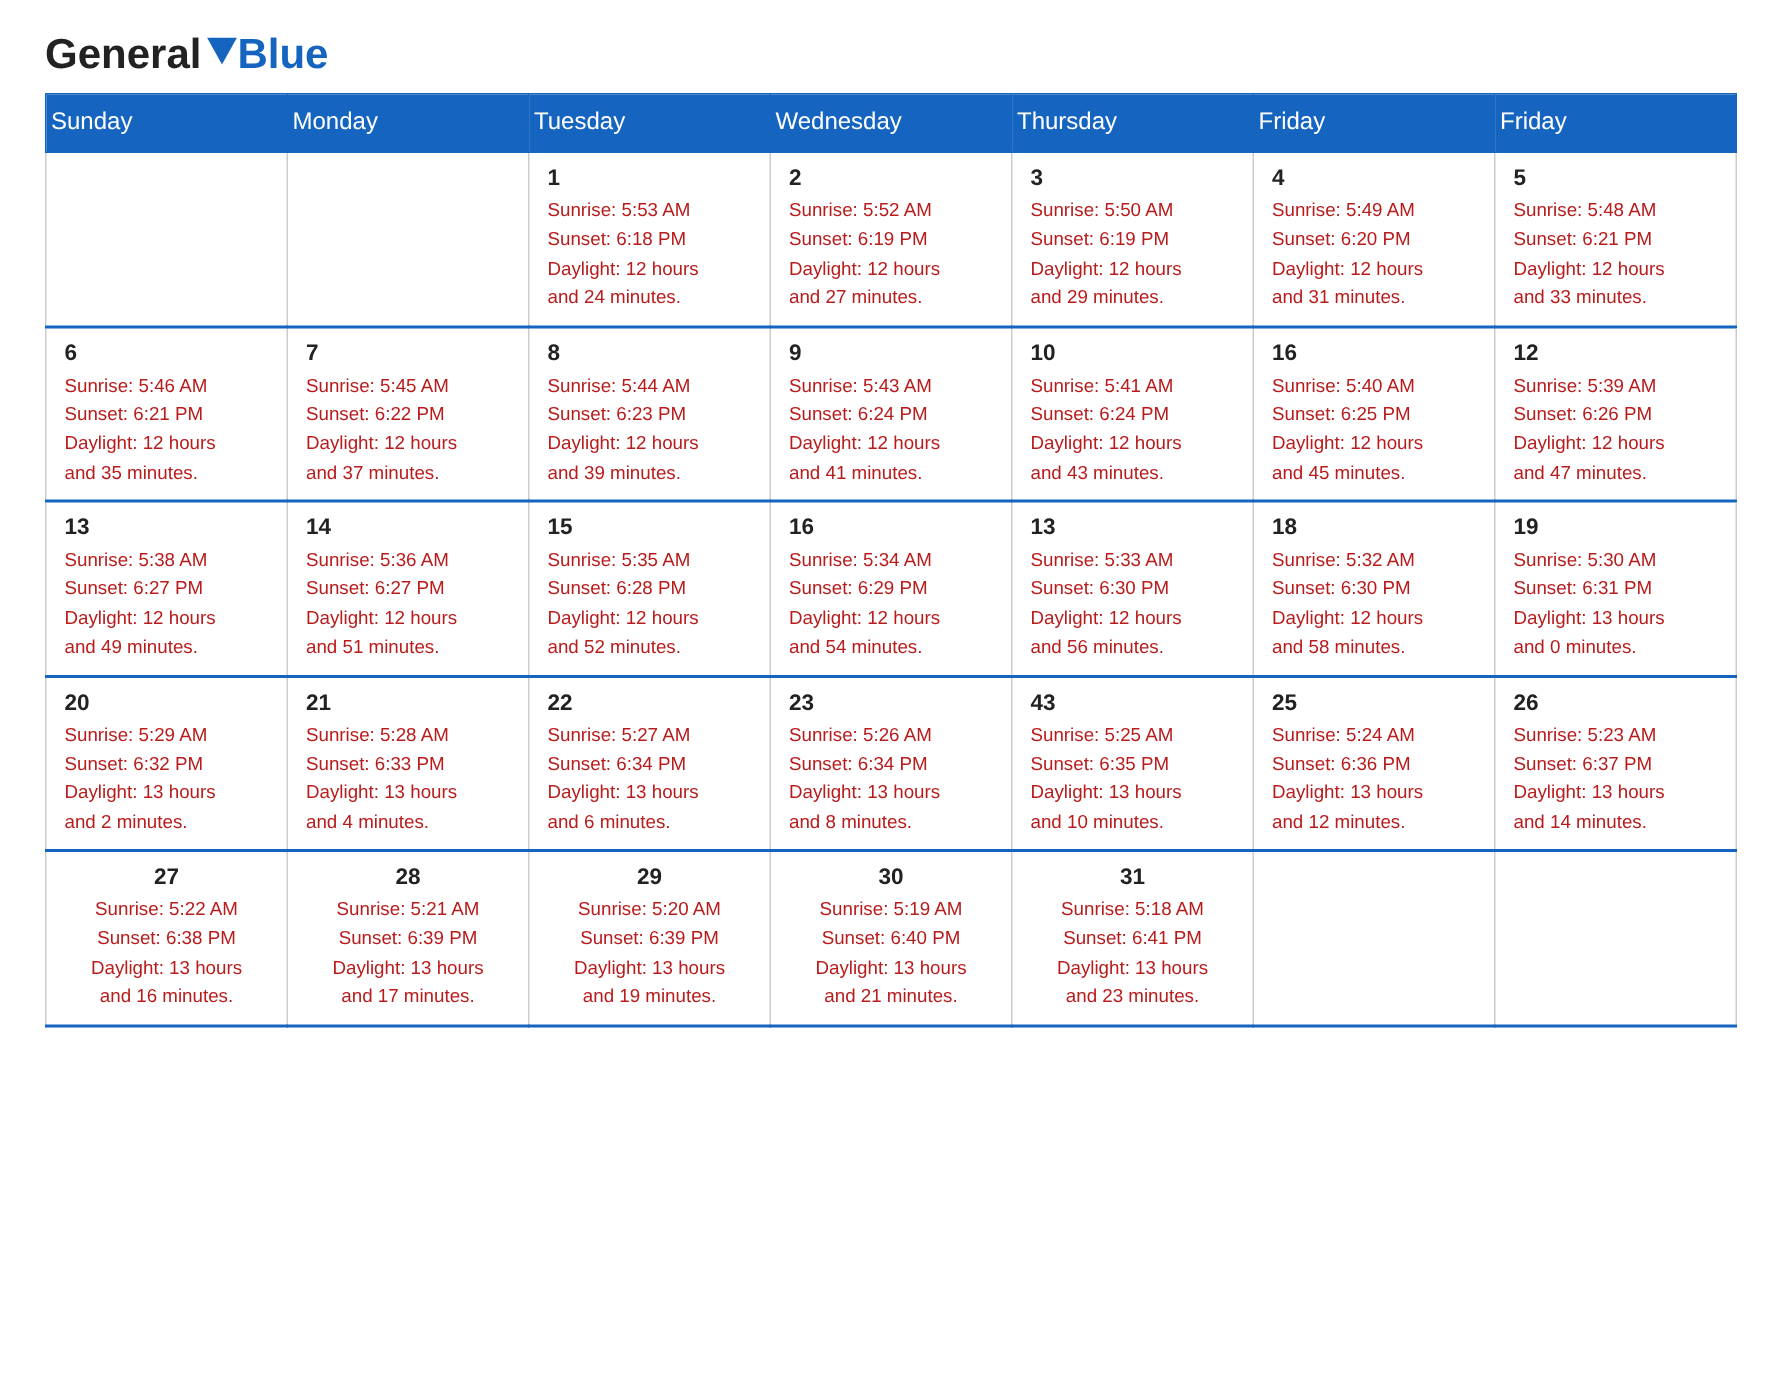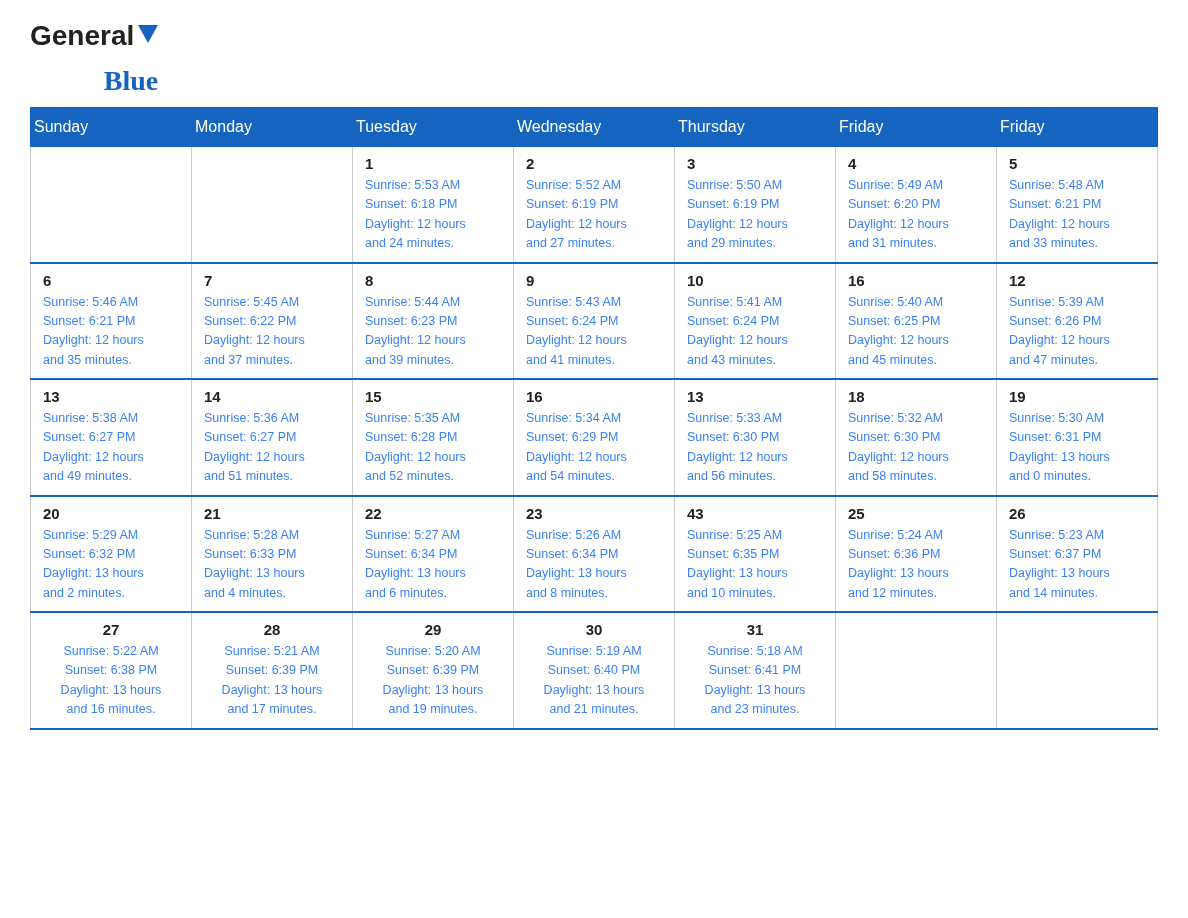--- a/index.html
+++ b/index.html
@@ -12,39 +12,37 @@
       padding: 20px 30px;
     }
     .header {
       display: flex;
       justify-content: space-between;
       align-items: flex-start;
       margin-bottom: 10px;
     }
     .logo {
       display: flex;
-      flex-direction: column;
-      align-items: flex-end;
-      gap: 13px;
+      flex-direction: row;
+      align-items: flex-start;
     }
     .logo-wrapper {
       display: flex;
       align-items: center;
       gap: 4px;
     }
     .logo-general {
       font-size: 28px;
       font-weight: bold;
       color: #222;
     }
     .logo-blue {
       font-size: 28px;
       font-weight: bold;
       color: #1565c0;
-      font-family: Liberation Serif, serif;
     }
     .title-section {
       text-align: right;
     }
     .month-title {
       font-size: 52px;
       font-weight: normal;
       color: #222;
       line-height: 1.1;
     }
@@ -88,21 +86,21 @@
     }
     .day-number {
       font-size: 15px;
       font-weight: bold;
       color: #222;
       display: block;
       margin-bottom: 4px;
     }
     .day-info {
       font-size: 12.5px;
-      color: #3b82f6;
+      color: #b91c1c;
       line-height: 1.55;
     }
     .empty-cell {
       background: #fff;
     }
   </style>
 </head>
 <body>
 
 <div class="header">

